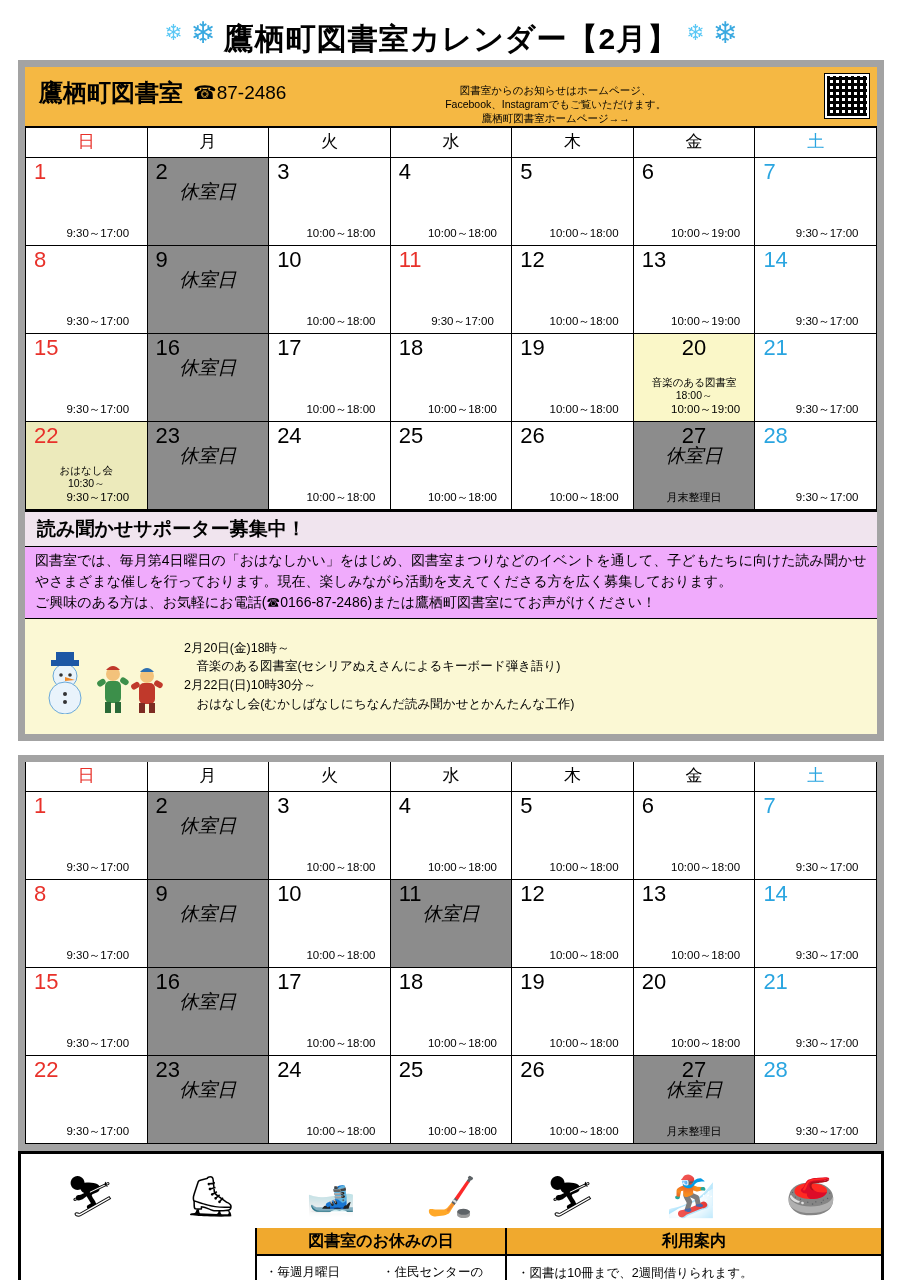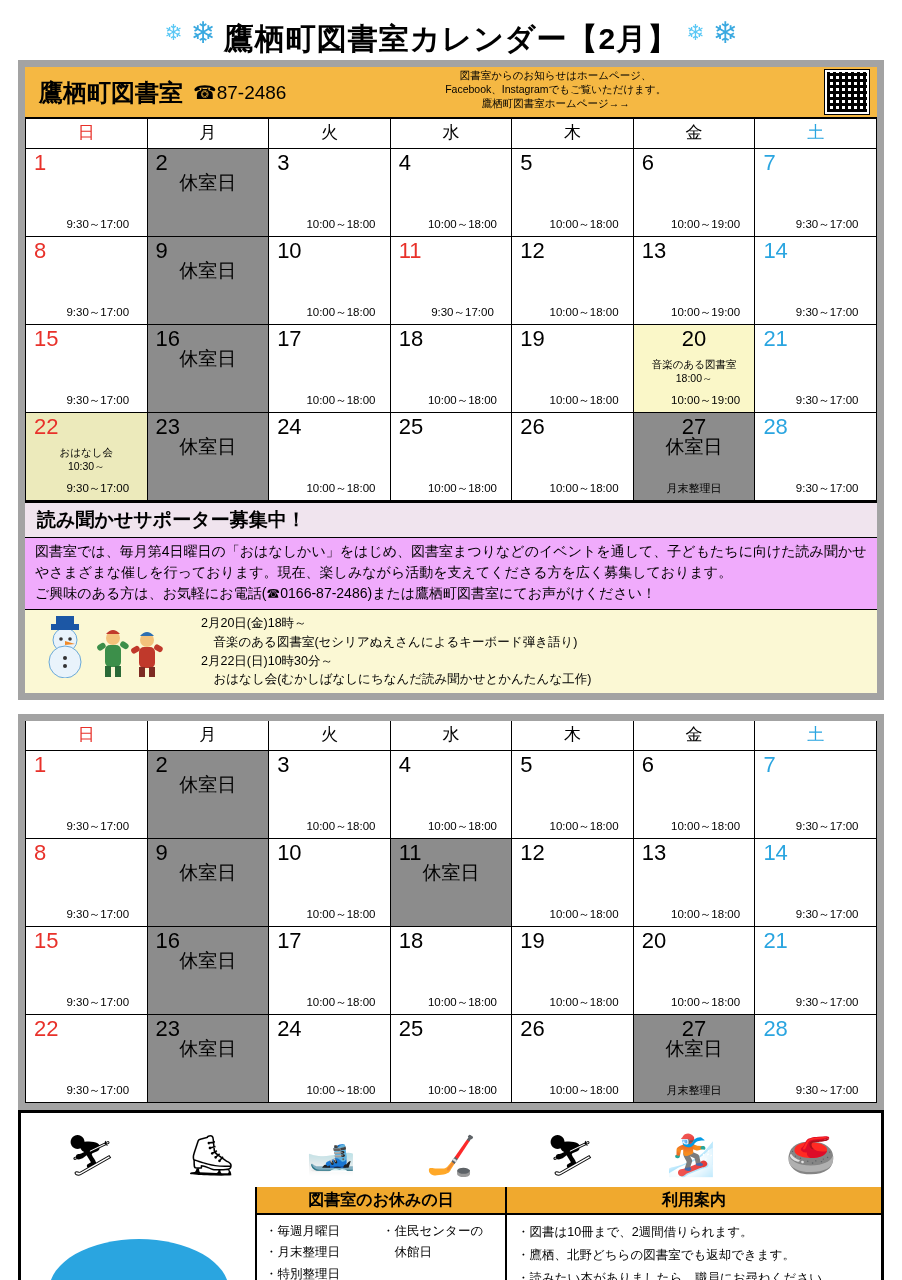--- a/index.html
+++ b/index.html
@@ -57,21 +57,21 @@
   .head-phone {
     font-size: 19px;
     padding: 14px 0 0 4px;
     white-space: nowrap;
   }
   .head-notice {
     flex: 1;
     font-size: 10.5px;
     line-height: 1.35;
     text-align: center;
-    padding: 1px 4px 0 4px;
+    padding: 16px 4px 0 4px;
     white-space: pre-line;
   }
   .head-right {
     display: flex;
     align-items: center;
     gap: 6px;
     padding: 3px 8px 3px 0;
   }
   .sns-label { font-size: 10.5px; text-align: center; line-height: 1.25; white-space: pre-line;}
   .qr {
@@ -109,33 +109,34 @@
     line-height: 1.05;
   }
   .daynum.sun { color: #e8312a; }
   .daynum.sat { color: #2aa5e0; }
   .daynum.center { text-align: center; padding-left: 0; }
   .closed-label {
     font-size: 19px;
     text-align: center;
     line-height: 1.15;
     margin-top: -2px;
+    font-style: italic;
   }
   .hours {
     position: absolute;
     bottom: 4px; left: 0; right: 0;
     text-align: center;
     font-size: 11.5px;
     padding-left: 23px;
   }
   .note-small {
     font-size: 10.5px;
     text-align: center;
     line-height: 1.3;
-    margin-top: 8px;
+    margin-top: 17px;
     white-space: pre-line;
   }
   .subnote {
     position: absolute;
     bottom: 4px; left: 0; right: 0;
     text-align: center;
     font-size: 11px;
     font-family: Liberation Mono, monospace;
   }
   td.closed { background: #8c8c8c; }
@@ -157,23 +158,23 @@
     background: #f0abfc;
     font-size: 14px;
     line-height: 1.5;
     padding: 3px 10px 5px 10px;
     border-bottom: 1px solid #000;
     white-space: pre-line;
   }
   .sup-events {
     background: #fbf8d4;
     display: flex;
-    align-items: flex-start;
-    padding: 4px 6px;
-    gap: 20px;
+    align-items: flex-end;
+    padding: 20px 6px;
+    gap: 3px;
     min-height: 70px;
   }
   .sup-events .txt {
     font-size: 12.5px;
     line-height: 1.5;
     white-space: pre-line;
   }
 
   
   .gap { height: 14px; }

